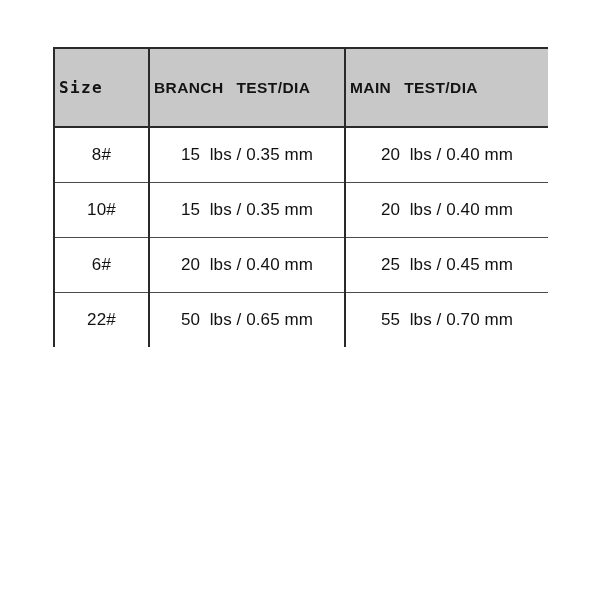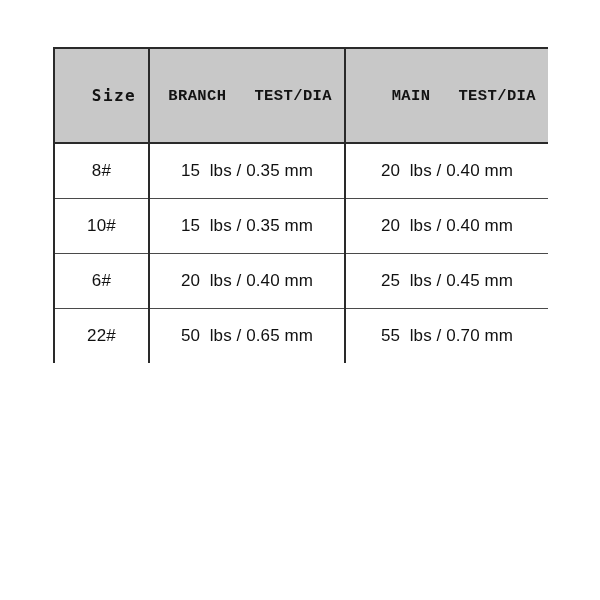--- a/index.html
+++ b/index.html
@@ -35,35 +35,35 @@
 
   table.spec-table col.c-size  { width: 95px; }
   table.spec-table col.c-branch{ width: 196px; }
   table.spec-table col.c-main  { width: 204px; }
 
   thead th {
     background: #c8c8c8;
     height: 69px;
     border-right: 2px solid #2a2a2a;
     border-bottom: 2px solid #2a2a2a;
-    padding: 12px;
-    text-align: right;
+    padding: 4px;
+    text-align: left;
     vertical-align: middle;
     color: #131313;
   }
   thead th:last-child { border-right: none; }
 
   .hdr-size {
     font-family: "DejaVu Sans Mono", "Liberation Mono", monospace;
     font-weight: bold;
     font-size: 16px;
     letter-spacing: 1.4px;
   }
   .hdr-group {
-    font-family: Liberation Mono, monospace;
+    font-family: Liberation Sans, sans-serif;
     font-weight: bold;
     font-size: 15.5px;
     letter-spacing: 0.4px;
     white-space: pre;
   }
   .hdr-group .gap { letter-spacing: 0; }
 
   tbody td {
     height: 54px;
     border-right: 2px solid #2a2a2a;

